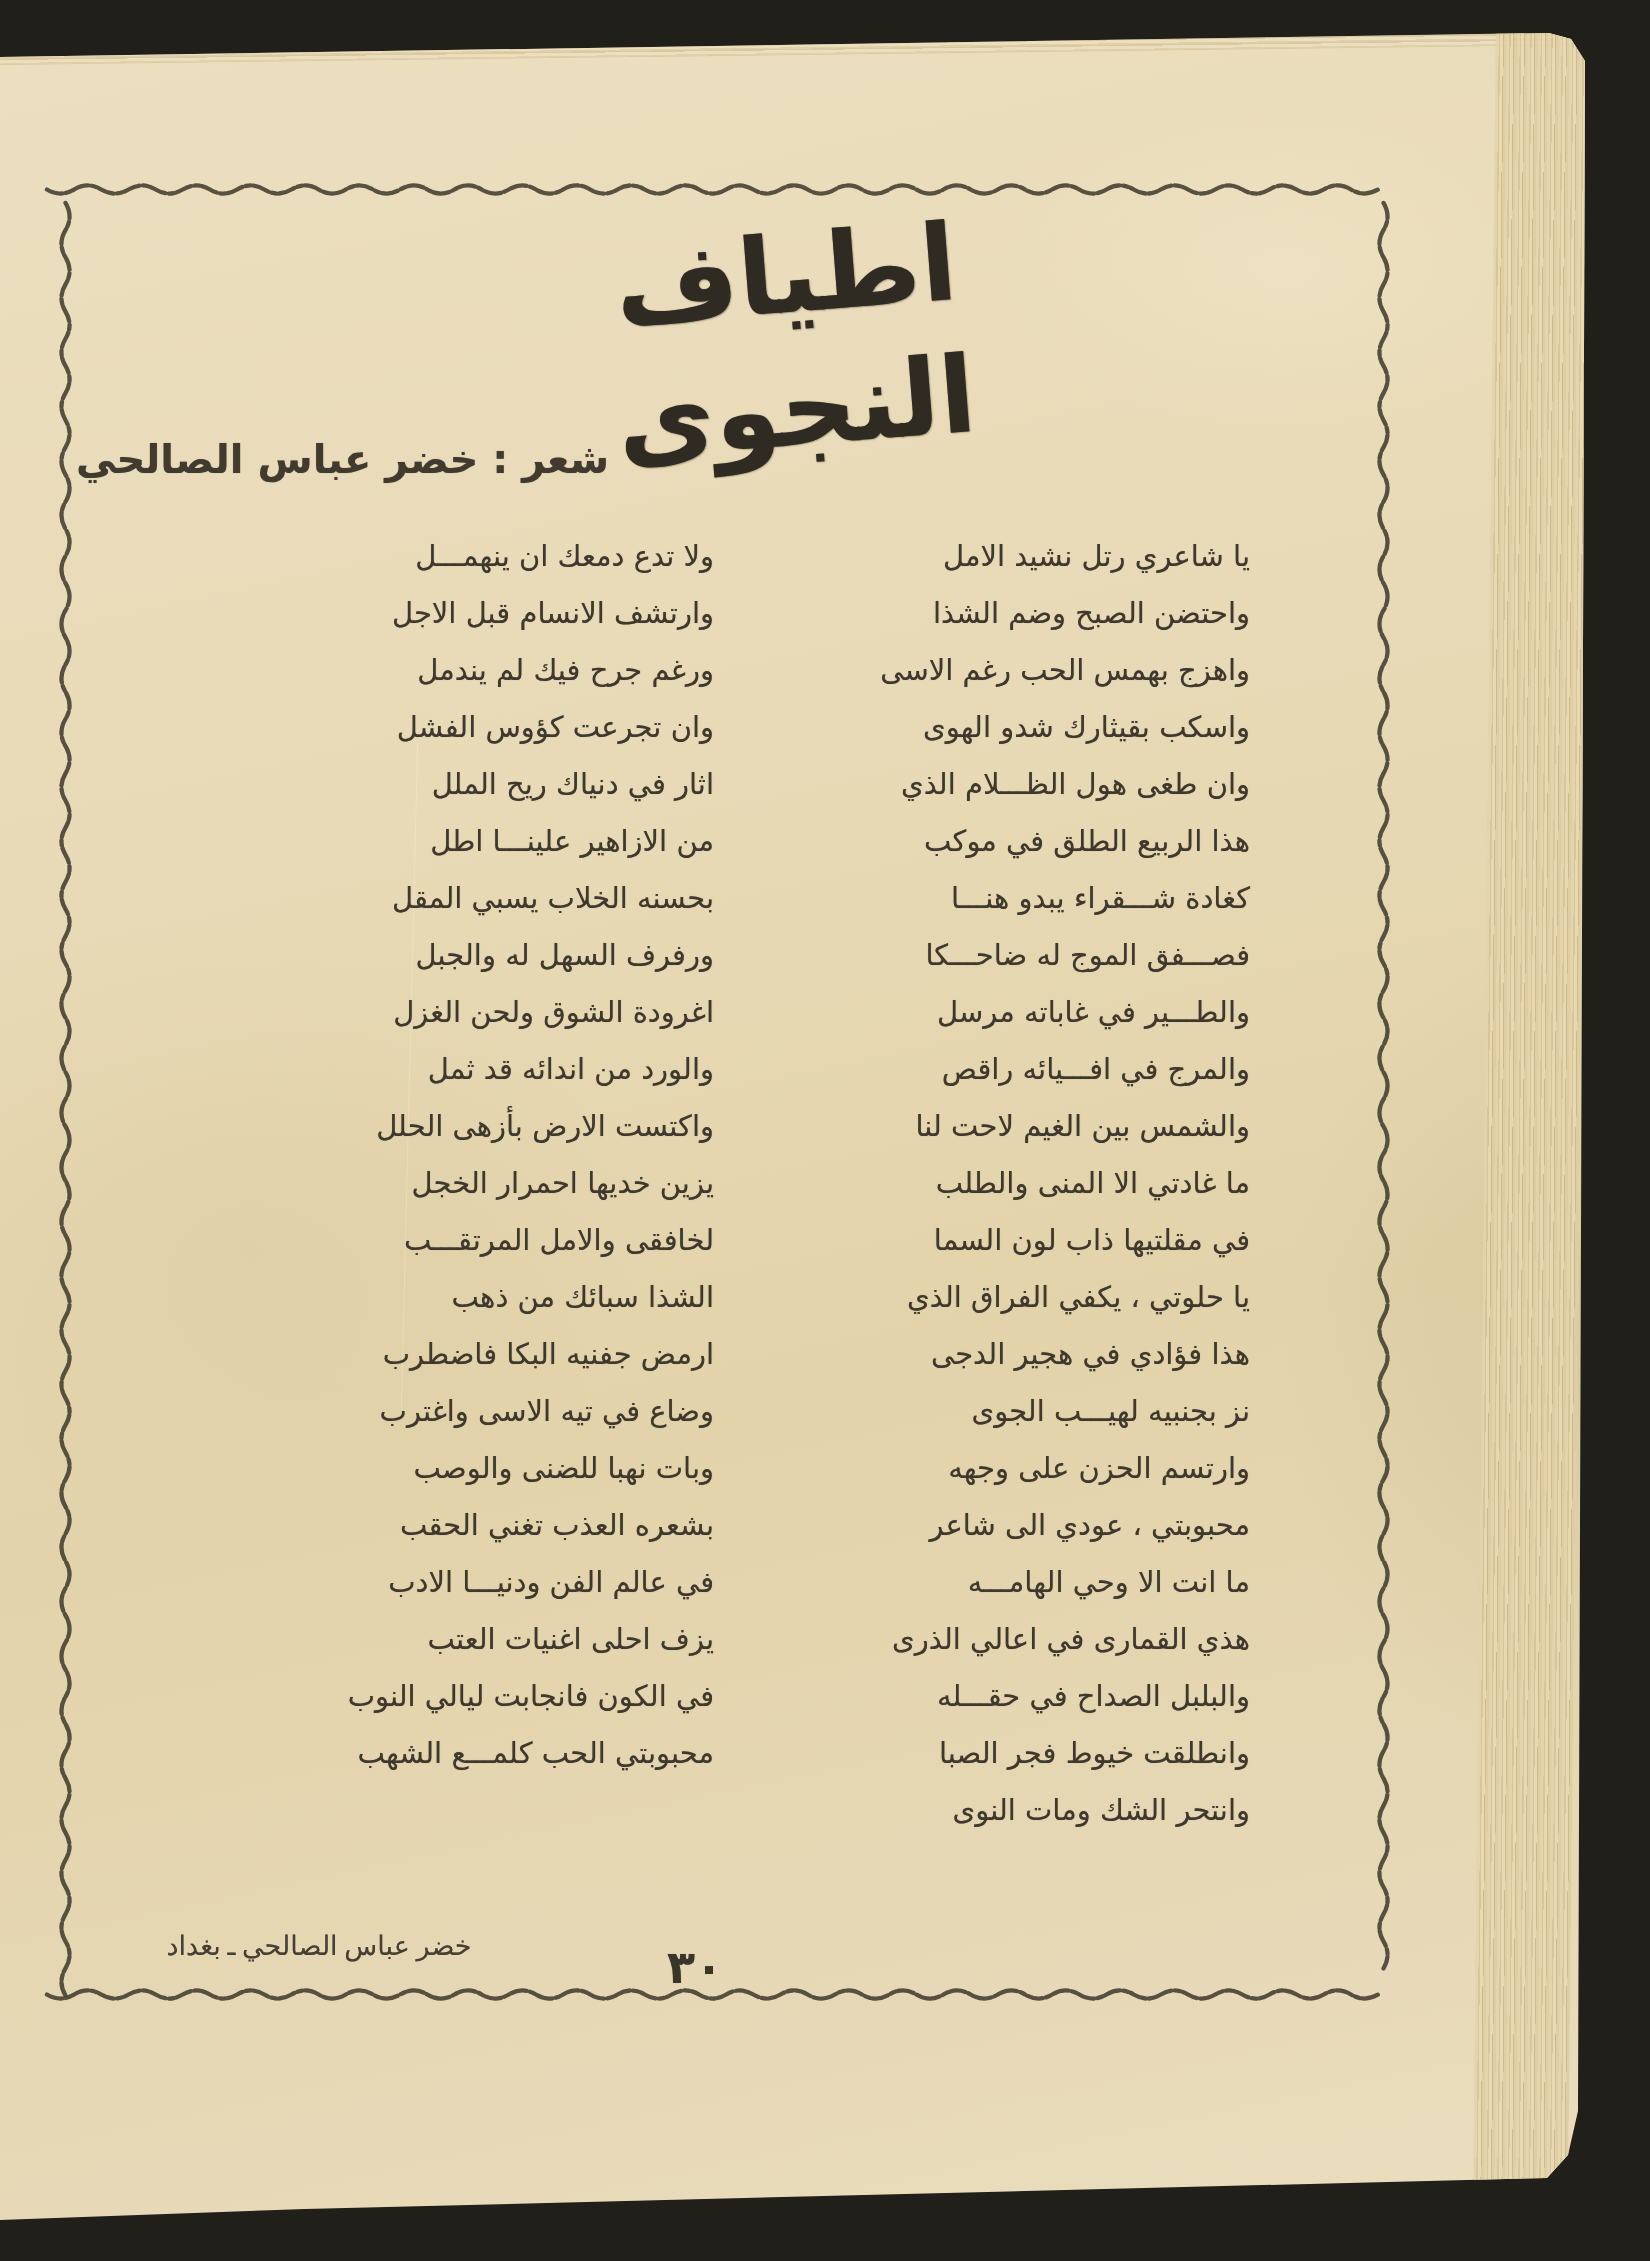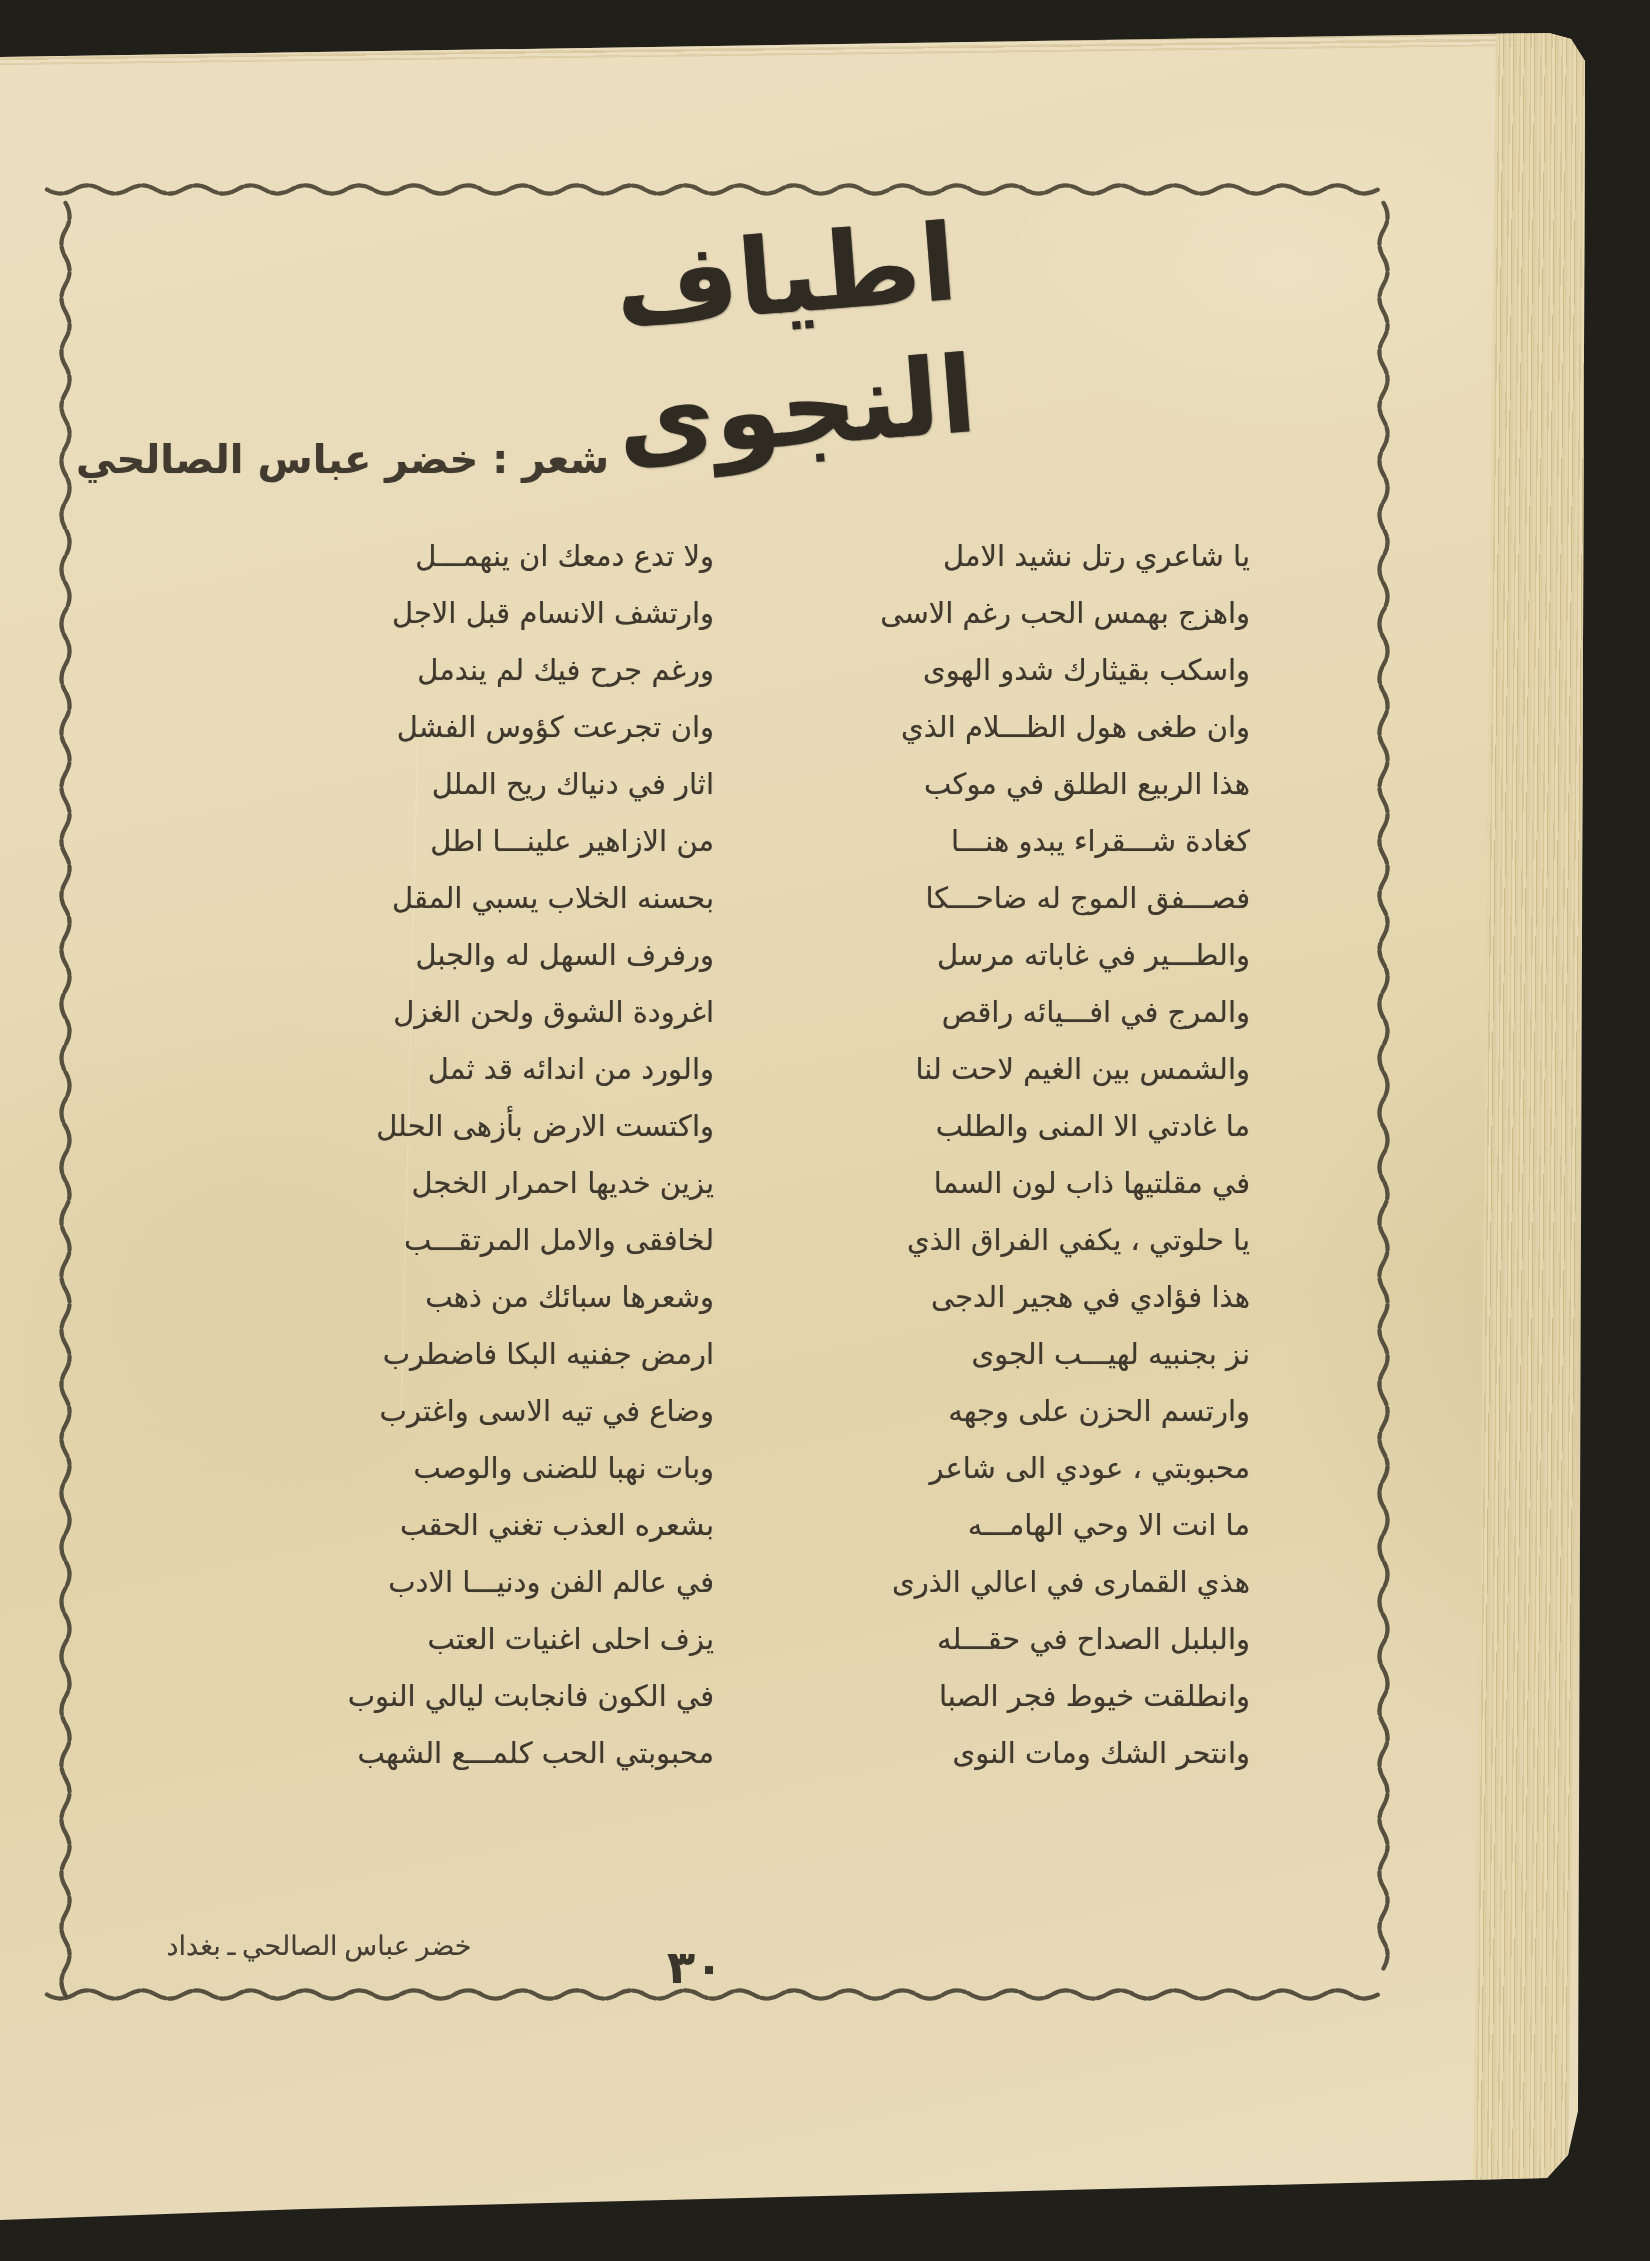--- a/index.html
+++ b/index.html
@@ -78,20 +78,21 @@
         <path d="M 26 2 q 17 28.5 0 57 q -17 28.5 0 57 q 17 28.5 0 57 q -17 28.5 0 57 q 17 28.5 0 57 q -17 28.5 0 57 q 17 28.5 0 57 q -17 28.5 0 57 q 17 28.5 0 57 q -17 28.5 0 57 q 17 28.5 0 57 q -17 28.5 0 57 q 17 28.5 0 57 q -17 28.5 0 57 q 17 28.5 0 57 q -17 28.5 0 57 q 17 28.5 0 57 q -17 28.5 0 57 q 17 28.5 0 57 q -17 28.5 0 57 q 17 28.5 0 57 q -17 28.5 0 57 q 17 28.5 0 57 q -17 28.5 0 57 q 17 28.5 0 57 q -17 28.5 0 57 q 17 28.5 0 57 q -17 28.5 0 57 q 17 28.5 0 57 q -17 28.5 0 57 q 17 28.5 0 57 q -17 28.5 0 57 q 17 28.5 0 57 q -17 28.5 0 57 q 17 28.5 0 57 q -17 28.5 0 57 q 17 28.5 0 57 q -17 28.5 0 57 q 17 28.5 0 57 q -17 28.5 0 57 q 17 28.5 0 57 q -17 28.5 0 57 q 17 28.5 0 57 q -17 28.5 0 57 q 17 28.5 0 57 q -17 28.5 0 57 q 17 28.5 0 57 q -17 28.5 0 57 q 17 28.5 0 57 q -17 28.5 0 57 q 17 28.5 0 57 q -17 28.5 0 57 q 17 28.5 0 57 q -17 28.5 0 57 q 17 28.5 0 57 q -17 28.5 0 57 q 17 28.5 0 57 q -17 28.5 0 57 q 17 28.5 0 57 q -17 28.5 0 57 q 17 28.5 0 57 q -17 28.5 0 57 q 17 28.5 0 57 q -17 28.5 0 57 q 17 28.5 0 57" fill="none" stroke="var(--border_ink,#4a4435)" stroke-width="9" stroke-linecap="round" stroke-dasharray="34 7 11 5" opacity=".92"></path>
       </svg>
 
     <h1 class="title">اطياف النجوى</h1>
     <div class="byline">شعر : خضر عباس الصالحي</div>
 
     <div class="poem">
       <div class="col col-right">
 
       <div class="verse">يا شاعري رتل نشيد الامل</div>
+          <div class="verse">واحتضن الصبح وضم الشذا</div>
           <div class="verse">واهزج بهمس الحب رغم الاسى</div>
           <div class="verse">واسكب بقيثارك شدو الهوى</div>
           <div class="verse">وان طغى هول الظـــلام الذي</div>
           <div class="verse">هذا الربيع الطلق في موكب</div>
           <div class="verse">كغادة شـــقراء يبدو هنـــا</div>
           <div class="verse">فصـــفق الموج له ضاحـــكا</div>
           <div class="verse">والطـــير في غاباته مرسل</div>
           <div class="verse">والمرج في افـــيائه راقص</div>
           <div class="verse">والشمس بين الغيم لاحت لنا</div>
           <div class="verse">ما غادتي الا المنى والطلب</div>
@@ -115,21 +116,21 @@
           <div class="verse">وان تجرعت كؤوس الفشل</div>
           <div class="verse">اثار في دنياك ريح الملل</div>
           <div class="verse">من الازاهير علينـــا اطل</div>
           <div class="verse">بحسنه الخلاب يسبي المقل</div>
           <div class="verse">ورفرف السهل له والجبل</div>
           <div class="verse">اغرودة الشوق ولحن الغزل</div>
           <div class="verse">والورد من اندائه قد ثمل</div>
           <div class="verse">واكتست الارض بأزهى الحلل</div>
           <div class="verse">يزين خديها احمرار الخجل</div>
           <div class="verse">لخافقى والامل المرتقـــب</div>
-          <div class="verse">وشعرها سبائك من ذهب</div>
+          <div class="verse">الشذا سبائك من ذهب</div>
           <div class="verse">ارمض جفنيه البكا فاضطرب</div>
           <div class="verse">وضاع في تيه الاسى واغترب</div>
           <div class="verse">وبات نهبا للضنى والوصب</div>
           <div class="verse">بشعره العذب تغني الحقب</div>
           <div class="verse">في عالم الفن ودنيـــا الادب</div>
           <div class="verse">يزف احلى اغنيات العتب</div>
           <div class="verse">في الكون فانجابت ليالي النوب</div>
           <div class="verse">محبوبتي الحب كلمـــع الشهب</div>
         </div>
     </div>

